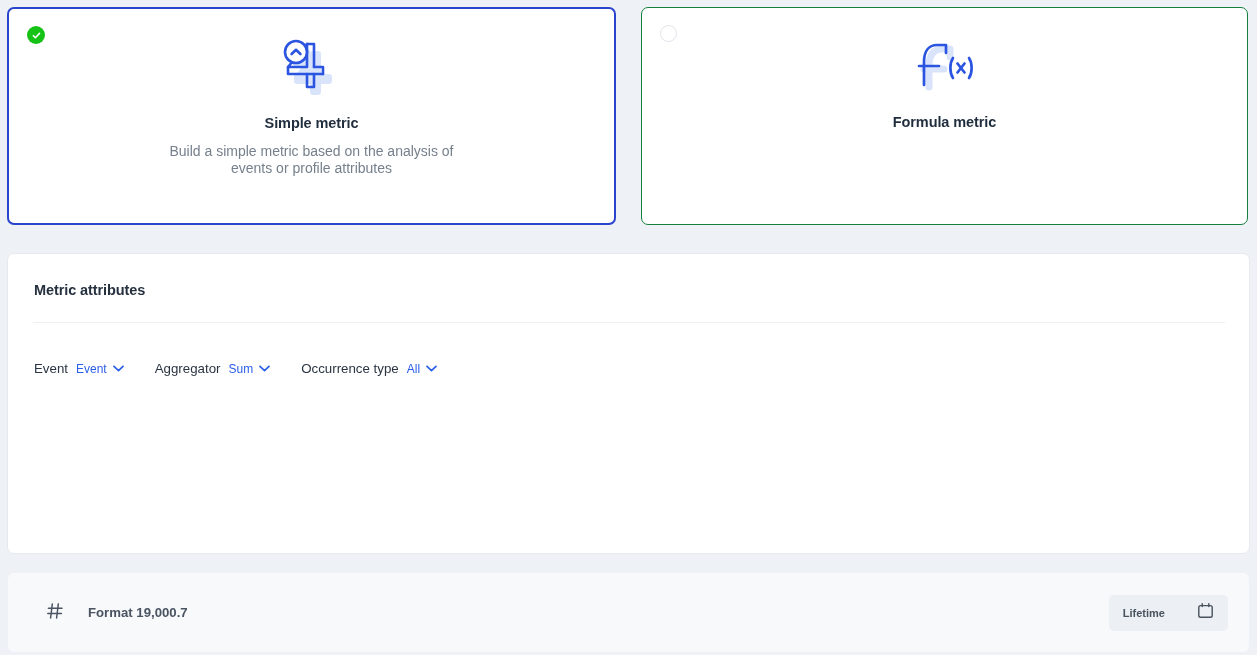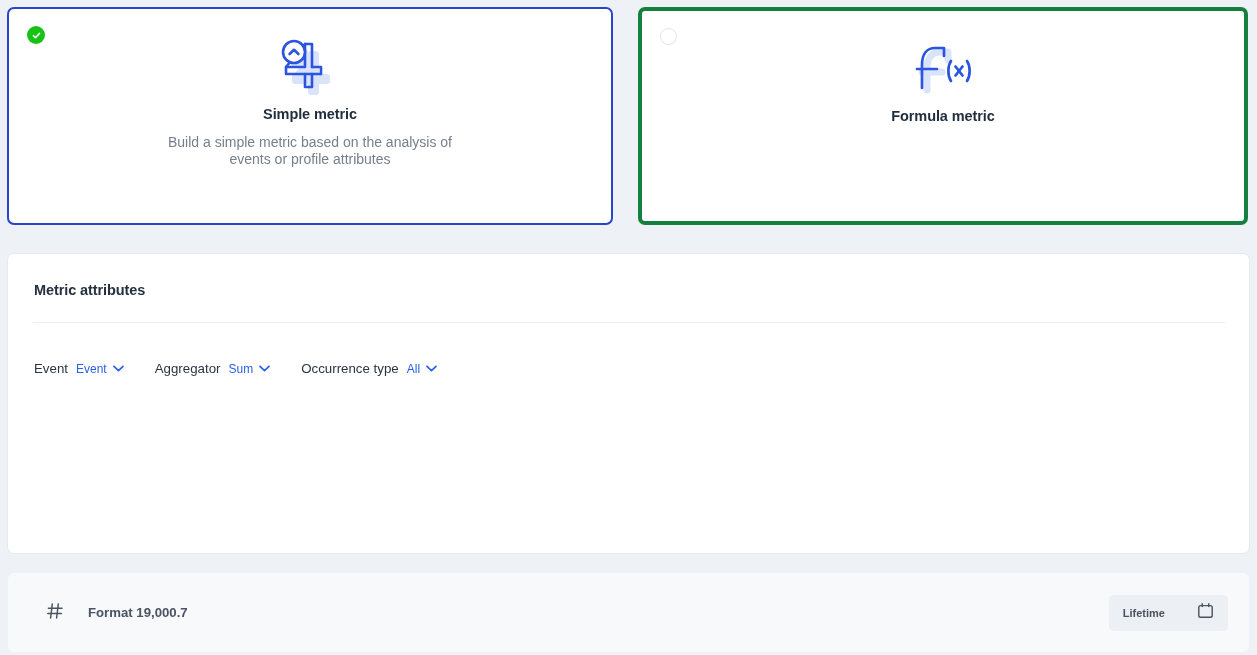--- a/index.html
+++ b/index.html
@@ -29,21 +29,21 @@
     display: flex;
     gap: 25px;
     padding: 7px 9px 7px 7px;
   }
 
   .type-card {
     position: relative;
     flex: 1 1 0;
     background: #ffffff;
     border-radius: 7px;
-    border: 4px solid #15803d;
+    border: 1px solid #15803d;
     display: flex;
     flex-direction: column;
     align-items: center;
     cursor: pointer;
   }
 
   .type-card.selected {
     border: 2px solid #2b44cc;
   }
 
@@ -76,21 +76,21 @@
 
   .card-icon {
     margin-top: 28px;
     height: 66px;
     display: flex;
     align-items: center;
     justify-content: center;
   }
 
   .card-title {
-    margin-top: 3px;
+    margin-top: 12px;
     font-size: 14.5px;
     font-weight: bold;
     color: #1f2d3d;
     letter-spacing: -0.1px;
   }
 
   .card-desc {
     margin-top: 12px;
     font-size: 14px;
     line-height: 17px;

